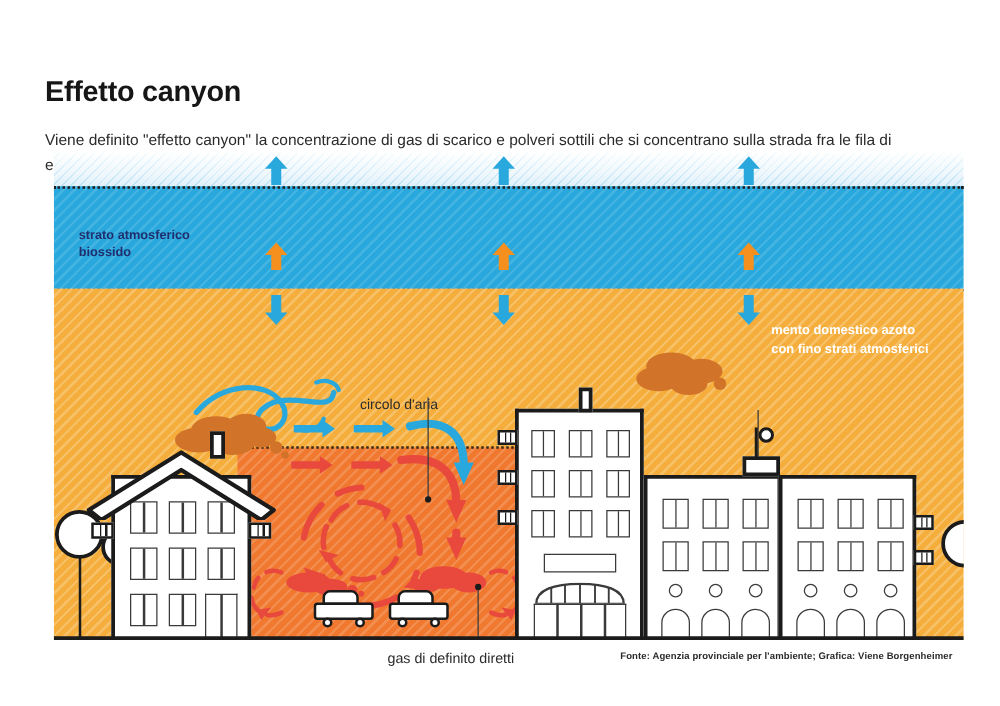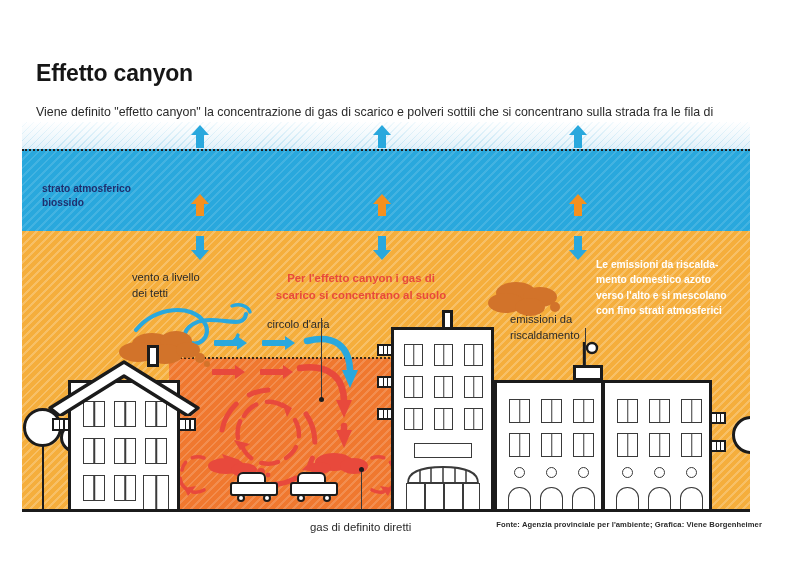--- a/index.html
+++ b/index.html
@@ -6,21 +6,21 @@
   body{width:800px;height:565px;overflow:hidden;
        font-family:"Liberation Sans", sans-serif;color:#1b1b1b;}
   #root{position:relative;width:800px;height:565px;background:#fff;}
 
   
   .header{position:absolute;left:36px;top:32px;width:730px;margin-top:29px;}
   .title{font-size:23px;font-weight:bold;letter-spacing:-0.2px;color:#161616;margin:0 0 16px 0;line-height:1.1;}
   .intro{font-size:12.4px;line-height:1.62;color:#2a2a2a;margin:0;max-width:712px;}
 
   
-  .scene{position:absolute;left:22px;top:122px;width:728px;height:390px;overflow:hidden;}
+  .scene{position:absolute;left:43px;top:122px;width:728px;height:390px;overflow:hidden;}
 
   .sky-white{position:absolute;left:0;top:0;width:100%;height:27px;
       background:linear-gradient(#ffffff 0%, #eef7fc 65%, #dff0fa 100%);}
   .sky-white .hatch{position:absolute;inset:0;
       background-image:repeating-linear-gradient(-45deg,rgba(41,168,221,.20) 0 1px,rgba(255,255,255,0) 1px 5px);
       -webkit-mask-image:linear-gradient(to bottom, rgba(0,0,0,.25), rgba(0,0,0,1));
               mask-image:linear-gradient(to bottom, rgba(0,0,0,.25), rgba(0,0,0,1));}
 
   .band-blue{position:absolute;left:0;top:27px;width:100%;height:82px;background:#29a8dd;}
   .band-blue .hatch{position:absolute;inset:0;
@@ -160,45 +160,31 @@
     <div class="arw dn-blue" style="left:556px;top:114px">
         <span class="shaft"></span>
         <span class="head"></span>
       </div>
 
     <div class="lbl lbl-blue" style="left:20px;top:60px">
       <div>strato atmosferico</div>
       <div>biossido</div>
     </div>
 
-    <div class="lbl lbl-dark" style="left:110px;top:148px;font-size:11.2px;line-height:1.4">
-      <div>vento a livello</div>
-      <div>dei tetti</div>
-    </div>
-
-    <div class="lbl lbl-red" style="left:224px;top:148px;width:230px">
-      <div>Per l'effetto canyon i gas di</div>
-      <div>scarico si concentrano al suolo</div>
-    </div>
+
 
     <div class="lbl lbl-dark" style="left:245px;top:195px;font-size:11.2px">
       <span>circolo d'aria</span>
     </div>
 
     <div class="lbl lbl-white" style="left:574px;top:135px;width:160px">
-      <div>Le emissioni da riscalda-</div>
       <div>mento domestico azoto</div>
-      <div>verso l'alto e si mescolano</div>
       <div>con fino strati atmosferici</div>
     </div>
 
-    <div class="lbl lbl-dark" style="left:488px;top:190px;font-size:11.2px;line-height:1.4">
-      <div>emissioni da</div>
-      <div>riscaldamento</div>
-    </div>
 
     <svg style="position:absolute;left:112px;top:178px;width:125px;height:55px;overflow:visible" viewBox="0 0 125 55">
       <path d="M2,30 C22,6 58,4 70,22 C80,37 62,50 53,40 C46,32 58,20 76,20 C96,20 110,27 112,14" fill="none" stroke="#29a8dd" stroke-width="4.2" stroke-linecap="round"></path>
       <path d="M98,6 C106,3 114,6 116,12" fill="none" stroke="#29a8dd" stroke-width="3.4" stroke-linecap="round"></path>
       <path d="M86,44 C94,46 102,41 104,35" fill="none" stroke="#29a8dd" stroke-width="3.4" stroke-linecap="round"></path>
     </svg>
 
     <svg style="position:absolute;left:96px;top:208px;width:112px;height:46px;overflow:visible" viewBox="0 0 112 46">
       <g fill="#d2732a">
         <ellipse cx="34" cy="14" rx="20" ry="11"></ellipse>

